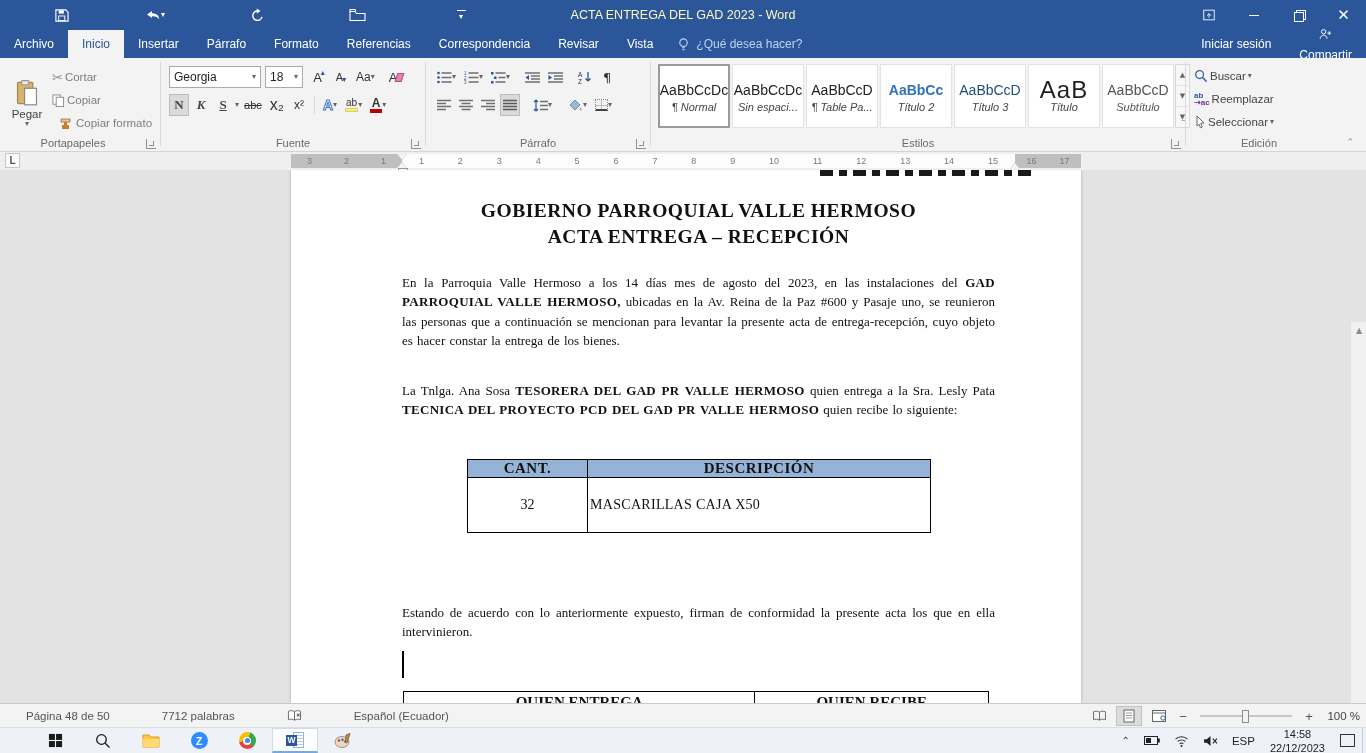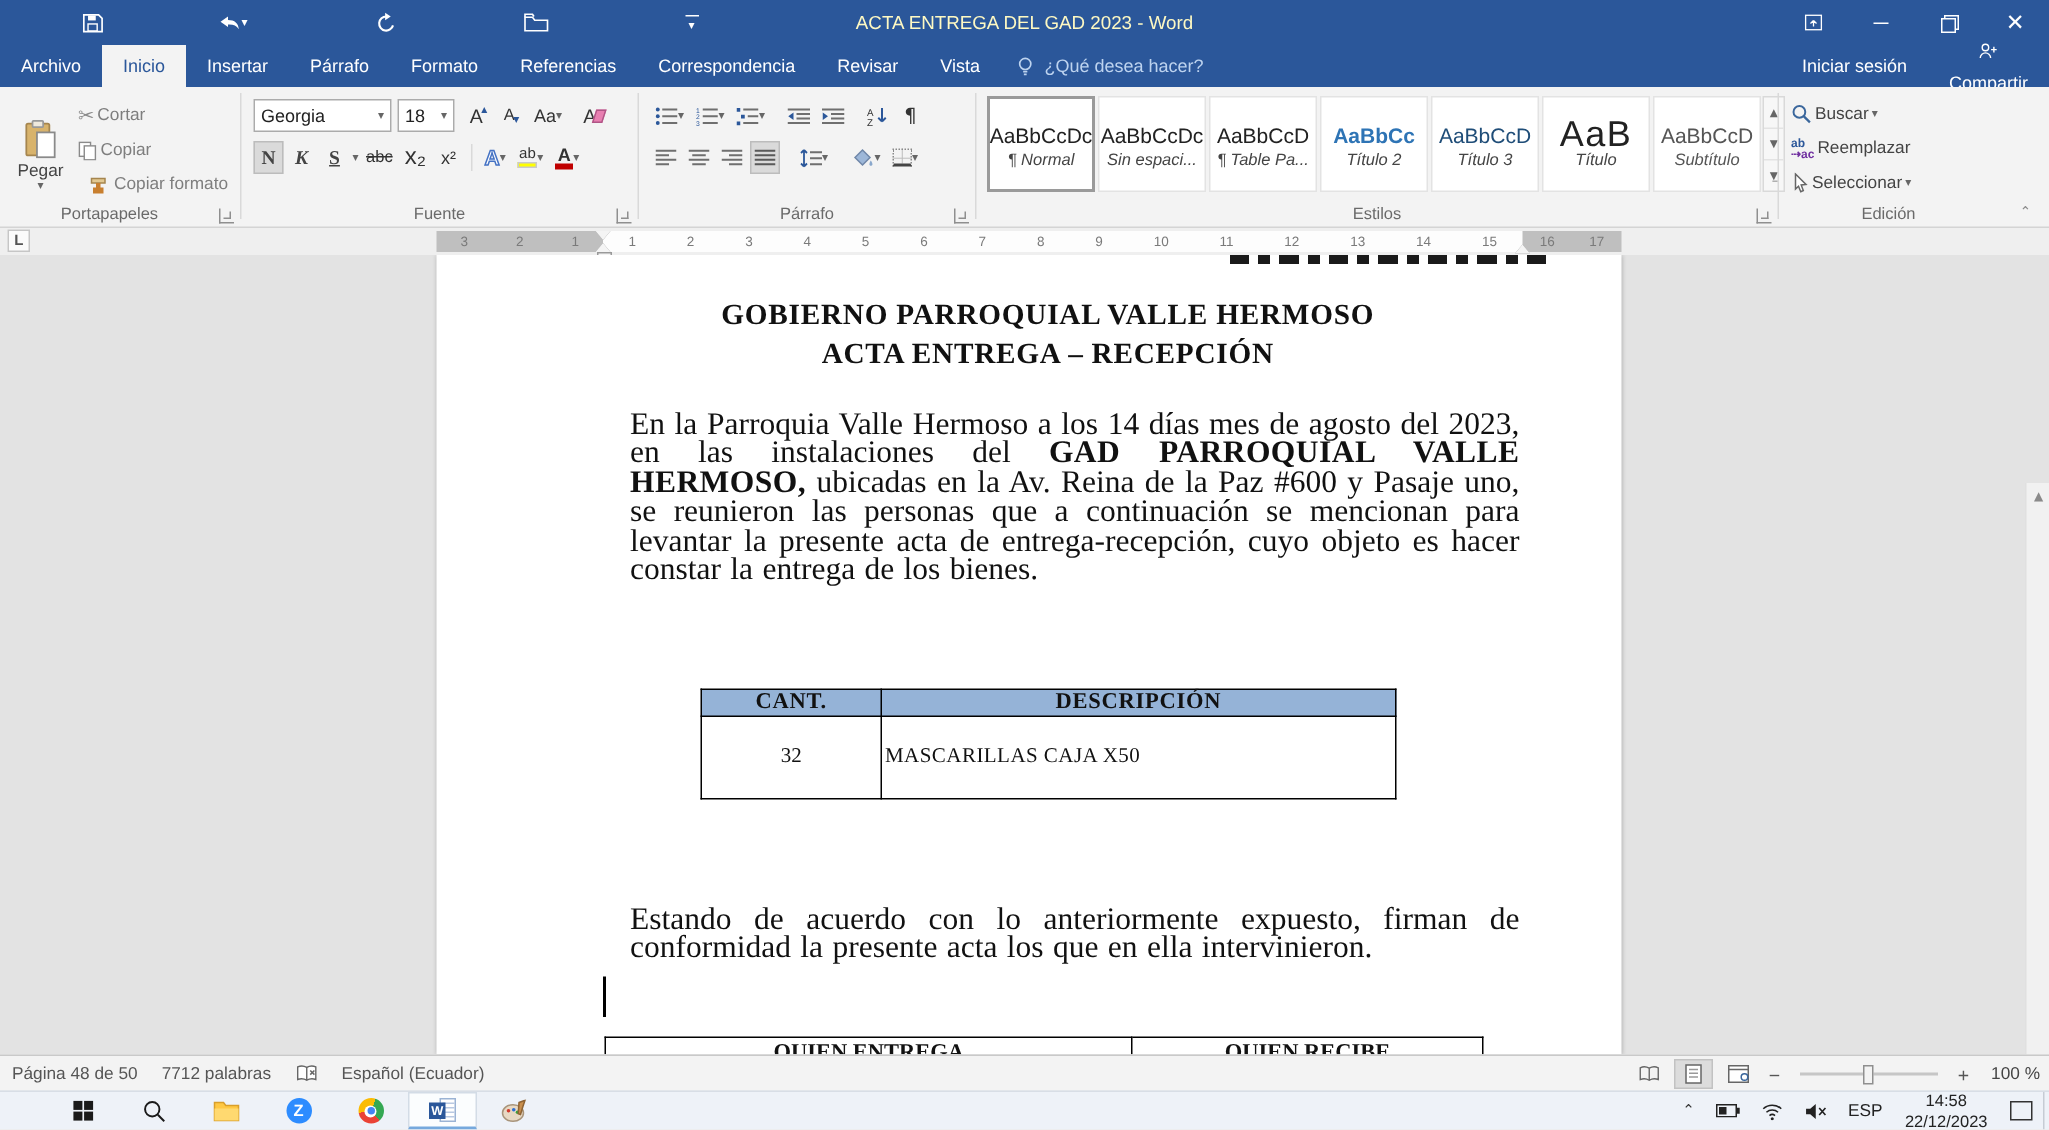--- a/index.html
+++ b/index.html
@@ -66,39 +66,39 @@
   .indent-l .b { width:0;height:0;border:5px solid transparent;border-bottom:6px solid #f4f4f4; position:absolute; left:0; bottom:4px; filter:drop-shadow(0 0 0.5px #888);}
   .indent-l .s { position:absolute; left:0.5px; bottom:-2px; width:10px; height:6px; background:#f4f4f4; border:1px solid #999; }
   .indent-r { position:absolute; left:719px; top:4px; width:0; height:0; border:5px solid transparent; border-bottom:6px solid #f4f4f4; filter:drop-shadow(0 0 0.5px #888); }
 
   
   .canvas { position:absolute; left:0; top:170px; width:1366px; height:533px; background:#e3e3e3; overflow:hidden; }
   .page { position:absolute; left:291px; top:0; width:790px; height:533px; background:#fff; box-shadow:0 0 3px rgba(0,0,0,.25); overflow:hidden; font-family:"Liberation Serif", serif; color:#111; }
   .smudge { position:absolute; left:529px; top:0; width:212px; height:6px;
     background:repeating-linear-gradient(90deg,#1a1a1a 0 13px, transparent 13px 19px, #1a1a1a 19px 27px, transparent 27px 33px); }
   .doc-h { position:absolute; left:111px; width:593px; text-align:center; font-weight:bold; font-size:19.5px; letter-spacing:.5px; white-space:nowrap; }
-  .doc-p { position:absolute; left:129px; width:593px; font-size:21px; line-height:19.4px; text-align:justify; word-spacing:1px; }
+  .doc-p { position:absolute; left:111px; width:593px; font-size:13px; line-height:19.4px; text-align:justify; word-spacing:1px; }
   .doc-p b { font-weight:bold; letter-spacing:.3px; }
   .dtable { position:absolute; left:176px; top:289px; width:464px; border:1px solid #000; border-collapse:collapse; }
   .dtable th { background:#95b3d7; border:1px solid #000; font-size:15px; font-weight:bold; height:15px; letter-spacing:.5px; }
   .dtable td { border:1px solid #000; height:55px; font-size:14px; }
   .td-qty { width:120px; text-align:center; }
   .td-desc { padding-left:2px; letter-spacing:.3px; }
   .caret-i { position:absolute; left:111px; top:481px; width:1.5px; height:27px; background:#000; }
   .stable { position:absolute; left:112px; top:521px; width:586px; border-collapse:collapse; }
   .stable th { border:1px solid #000; font-size:15px; font-weight:bold; height:26px; vertical-align:top; padding-top:2px; }
   .sc1 { width:352px; } .sc2 { width:234px; }
 
   
   .vscroll { position:absolute; right:0; top:152px; width:16px; height:551px; background:#f1f1f1; border-left:1px solid #e0e0e0; }
   .varrow { position:absolute; left:0; width:16px; height:16px; color:#8a8a8a; font-size:8px; display:flex; align-items:center; justify-content:center; }
 
   
   .statusbar { position:absolute; left:0; top:703px; width:1366px; height:24px; background:#f3f3f3; border-top:1px solid #c9c9c9; display:flex; align-items:center; color:#555; font-size:11.5px; }
-  .sb-item { padding:0 8px; display:flex; align-items:center; gap:4px; }
+  .sb-item { padding:0 26px; display:flex; align-items:center; gap:4px; }
   .sb-right { position:absolute; right:6px; top:0; height:24px; display:flex; align-items:center; gap:4px; }
   .viewbtn { width:26px; height:20px; display:flex; align-items:center; justify-content:center; }
   .viewbtn.on { background:#dcdcdc; border:1px solid #c2c2c2; }
   .zoomtrack { position:relative; width:92px; height:2px; background:#c6c6c6; margin:0 6px; }
   .zoomtrack .mid { position:absolute; left:46px; top:-3px; width:1px; height:8px; background:#a8a8a8; }
   .zoomhandle { position:absolute; left:42px; top:-5px; width:7px; height:13px; background:#f3f3f3; border:1px solid #8f8f8f; }
   .zoomsign { font-size:13px; color:#555; width:14px; text-align:center; }
   .zoomlabel { width:40px; text-align:right; color:#444; }
 
   
@@ -509,20 +509,21 @@
       <div class="indent-r"></div>
     </div>
   </div>
 
   <div class="canvas">
     <div class="page">
       <div class="smudge"></div>
       <div class="doc-h" style="top:30px">GOBIERNO PARROQUIAL VALLE HERMOSO</div>
       <div class="doc-h" style="top:56px">ACTA ENTREGA – RECEPCIÓN</div>
       <div class="doc-p" style="top:103px"><span>En la Parroquia Valle Hermoso a los 14 días mes de agosto del 2023, en las instalaciones del </span><b>GAD PARROQUIAL VALLE HERMOSO,</b><span> ubicadas en la Av. Reina de la Paz #600 y Pasaje uno, se reunieron las personas que a continuación se mencionan para levantar la presente acta de entrega-recepción, cuyo objeto es hacer constar la entrega de los bienes.</span></div>
+      <div class="doc-p" style="top:211px"><span>La Tnlga. Ana Sosa </span><b>TESORERA DEL GAD PR VALLE HERMOSO</b><span> quien entrega a la Sra. Lesly Pata </span><b>TECNICA DEL PROYECTO PCD DEL GAD PR VALLE HERMOSO</b><span> quien recibe lo siguiente:</span></div>
       <table class="dtable">
         <tbody>
             <tr>
           <th class="td-qty">CANT.</th>
           <th>DESCRIPCIÓN</th>
         </tr>
         <tr>
           <td class="td-qty">32</td>
           <td class="td-desc">MASCARILLAS CAJA X50</td>
         </tr>

